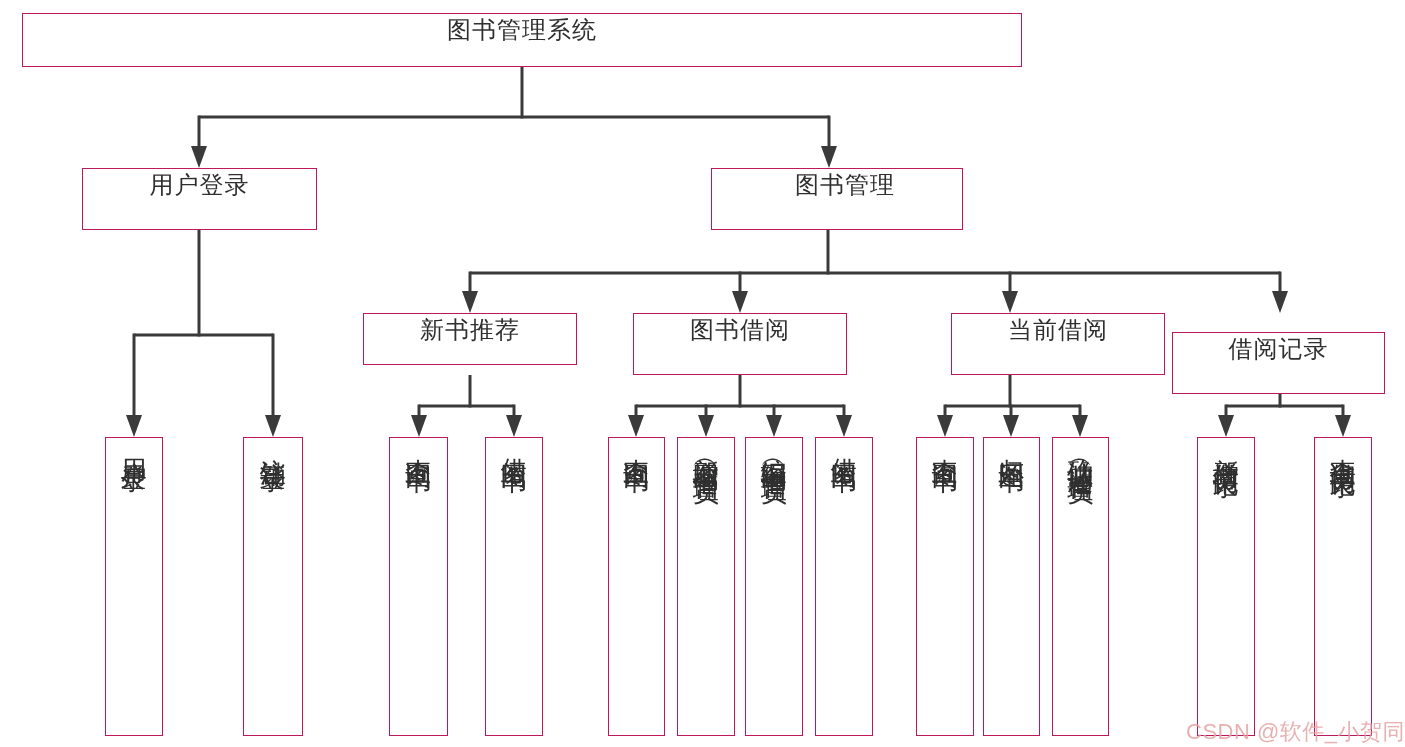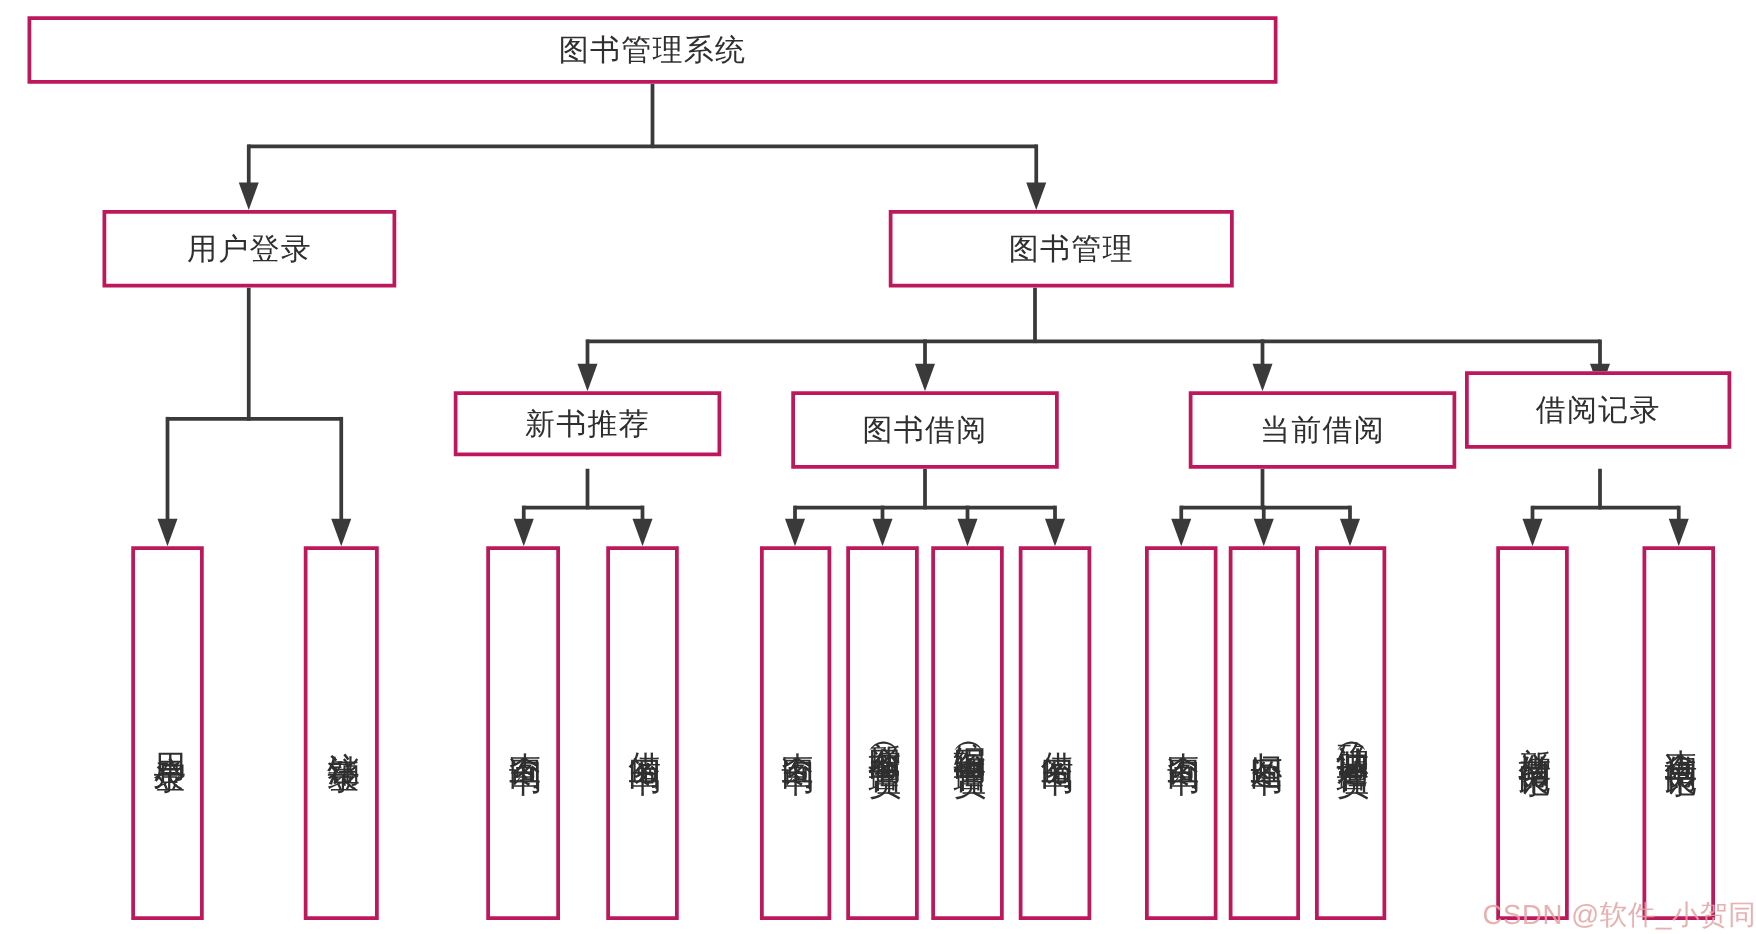--- a/index.html
+++ b/index.html
@@ -17,28 +17,27 @@
   }
   .connectors {
     position: absolute;
     left: 0;
     top: 0;
     z-index: 1;
   }
   .box {
     position: absolute;
     box-sizing: border-box;
-    border: 3px solid #be185d;
+    border: 1px solid #be185d;
     background: #ffffff;
     display: flex;
-    align-items: center;
+    align-items: flex-start;
     justify-content: center;
     color: #2f2f2f;
     z-index: 2;
-    font-family: Liberation Mono, monospace;
   }
   .hbox {
     font-size: 24px;
     letter-spacing: 1px;
     white-space: nowrap;
   }
   .vbox .vtext {
     writing-mode: vertical-rl;
     text-orientation: mixed;
     font-size: 26px;
@@ -132,34 +131,34 @@
     </g>
   </svg>
 
   <div class="box hbox" style="left:22px; top:13px; width:1000px; height:54px;">
     <span>图书管理系统</span>
   </div>
 
   <div class="box hbox" style="left:82px; top:168px; width:235px; height:62px;">
     <span>用户登录</span>
   </div>
-  <div class="box hbox" style="left:711px; top:168px; width:276px; height:62px;padding-left:16px;">
+  <div class="box hbox" style="left:711px; top:168px; width:252px; height:62px;padding-left:16px;">
     <span>图书管理</span>
   </div>
 
   <div class="box hbox" style="left:363px; top:313px; width:214px; height:52px;">
     <span>新书推荐</span>
   </div>
   <div class="box hbox" style="left:633px; top:313px; width:214px; height:62px;">
     <span>图书借阅</span>
   </div>
   <div class="box hbox" style="left:903px; top:313px; width:214px; height:62px;margin-left:48px;">
     <span>当前借阅</span>
   </div>
-  <div class="box hbox" style="left:1172px; top:297px; width:213px; height:62px;">
+  <div class="box hbox" style="left:1172px; top:332px; width:213px; height:62px;">
     <span>借阅记录</span>
   </div>
 
   <div class="box vbox" style="left:105px; top:437px; width:58px; height:299px;">
     <span class="vtext">用户登录</span>
   </div>
   <div class="box vbox" style="left:243px; top:437px; width:60px; height:299px;">
     <span class="vtext">注销登录</span>
   </div>
 

